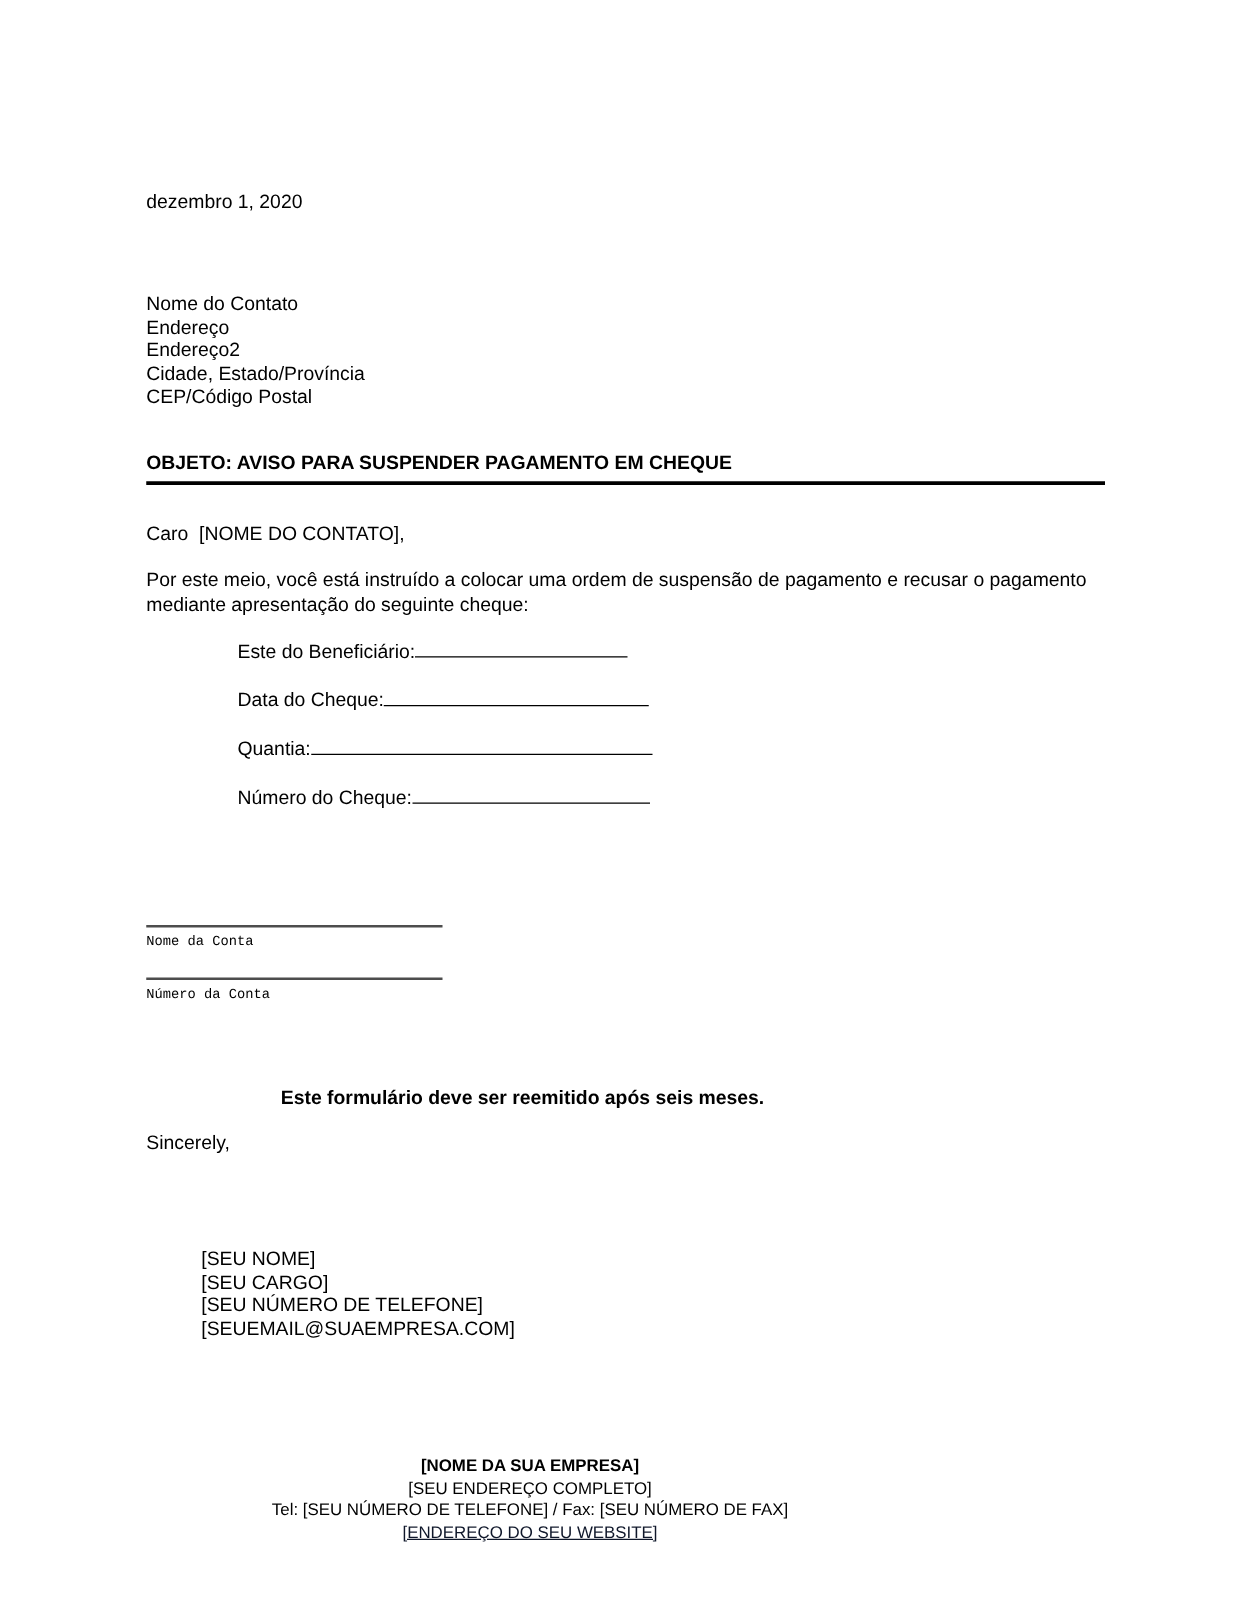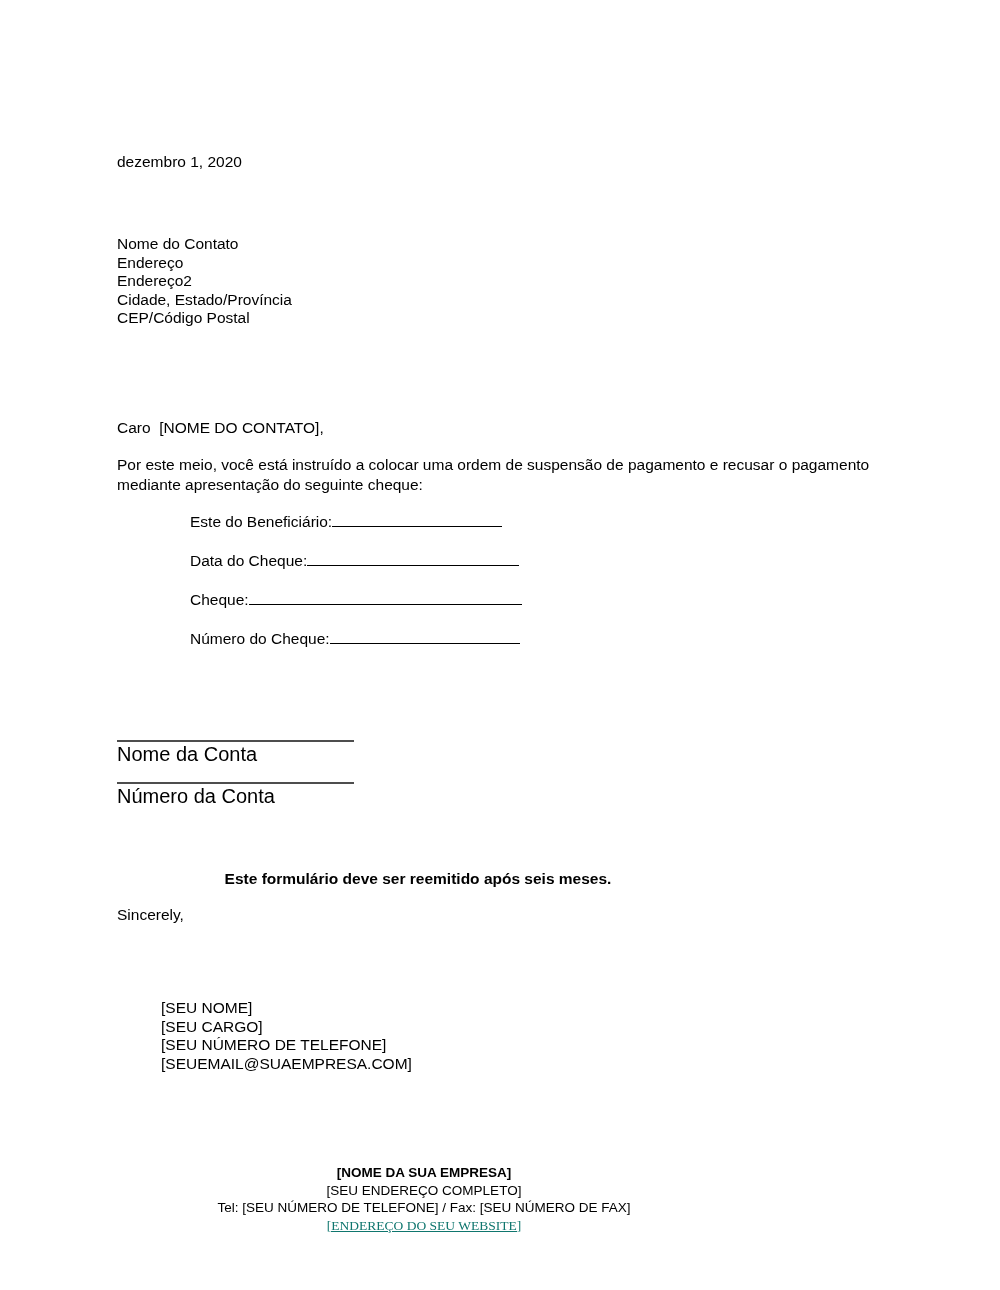--- a/index.html
+++ b/index.html
@@ -133,23 +133,24 @@
     top: 740px;
   }
   .acct-item { margin-bottom: 18px; }
   .acct-rule {
     width: 237px;
     height: 2px;
     background: #4d4d4d;
     margin-bottom: 3px;
   }
   .acct-label {
-    font-size: 20px;
-    line-height: 19px;
-    white-space: pre;
+    font-size: 11px;
+    line-height: 19px;
+    white-space: pre;
+    font-family: Liberation Mono, monospace;
   }
 
   
   .notice {
     position: absolute;
     left: 0;
     top: 869px;
     width: 836px;
     text-align: center;
     font-size: 15.5px;
@@ -185,56 +186,59 @@
     width: 848px;
     text-align: center;
   }
   .footer-line {
     font-size: 13.5px;
     line-height: 17.5px;
     white-space: pre;
   }
   .footer-company { font-weight: bold; }
   .footer-link {
-    color: #0f766e;
+    color: #0f172a;
     text-decoration: underline;
     cursor: pointer;
-    font-family: Liberation Serif, serif;
   }
 </style>
 </head>
 <body>
 
 <div class="page">
 
   <div class="date-block">
     <div class="txt">dezembro 1, 2020</div>
   </div>
 
   <div class="address-block">
     <div class="address-line">Nome do Contato</div>
     <div class="address-line">Endereço</div>
     <div class="address-line">Endereço2</div>
     <div class="address-line">Cidade, Estado/Província</div>
     <div class="address-line">CEP/Código Postal</div>
   </div>
 
+  <div class="subject-block">
+    <div class="subject-text">OBJETO: AVISO PARA SUSPENDER PAGAMENTO EM CHEQUE</div>
+    <div class="subject-rule"></div>
+  </div>
 
   <div class="greeting">
     <div class="txt">Caro  [NOME DO CONTATO],</div>
   </div>
 
   <div class="intro-para">
     <div class="txt">Por este meio, você está instruído a colocar uma ordem de suspensão de pagamento e recusar o pagamento mediante apresentação do seguinte cheque:</div>
   </div>
 
   <div class="fields-block">
     <div class="field-row"><span class="field-label">Este do Beneficiário:</span><span class="field-blank fb-1"></span></div>
     <div class="field-row"><span class="field-label">Data do Cheque:</span><span class="field-blank fb-2"></span></div>
-    <div class="field-row"><span class="field-label">Cheque:</span><span class="field-blank fb-3"></span></div>
+    <div class="field-row"><span class="field-label">Quantia:</span><span class="field-blank fb-3"></span></div>
     <div class="field-row"><span class="field-label">Número do Cheque:</span><span class="field-blank fb-4"></span></div>
   </div>
 
 
   <div class="acct-block">
     <div class="acct-item">
       <div class="acct-rule"></div>
       <div class="acct-label">Nome da Conta</div>
     </div>
     <div class="acct-item">

